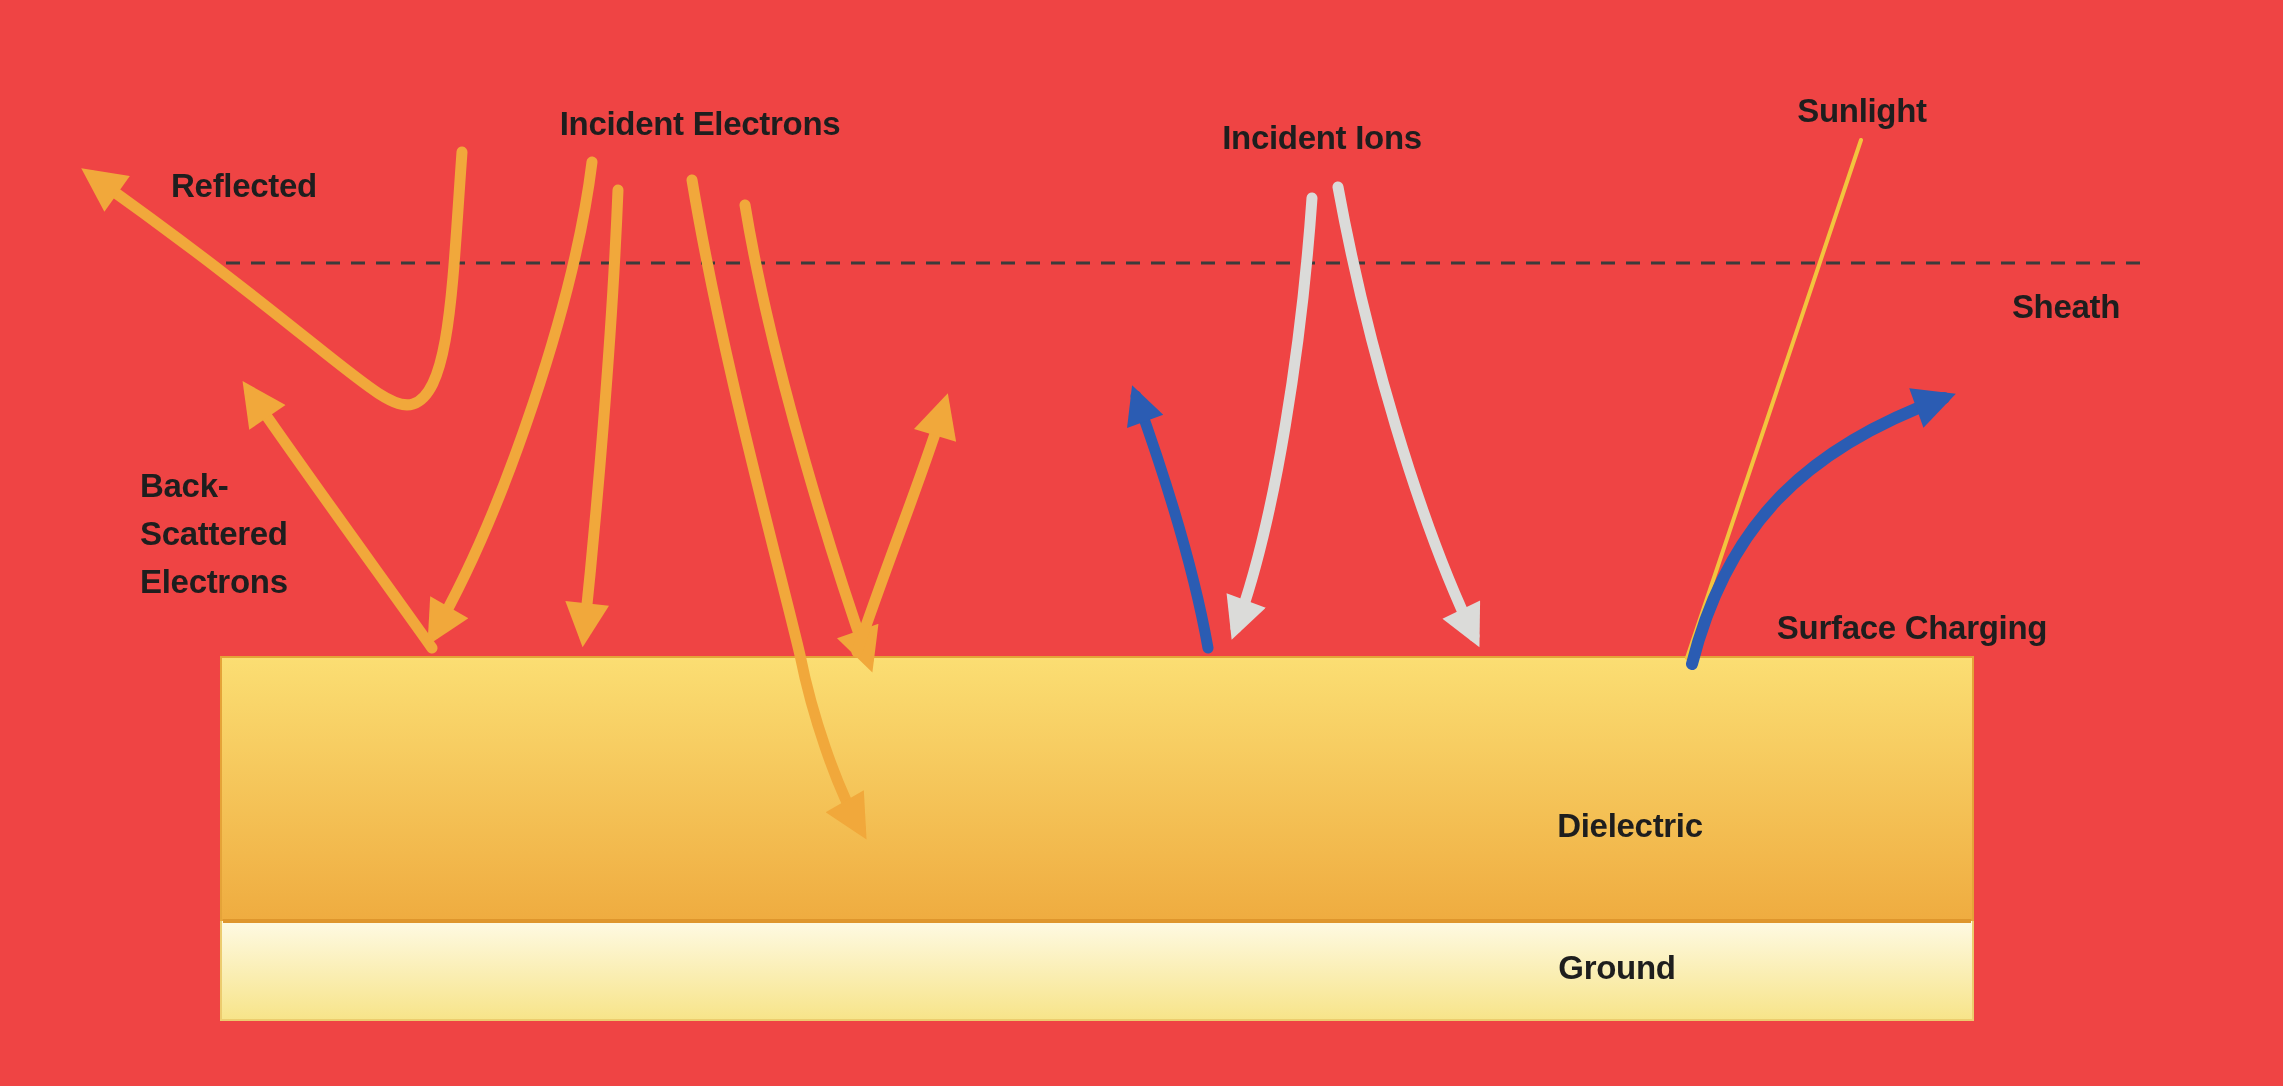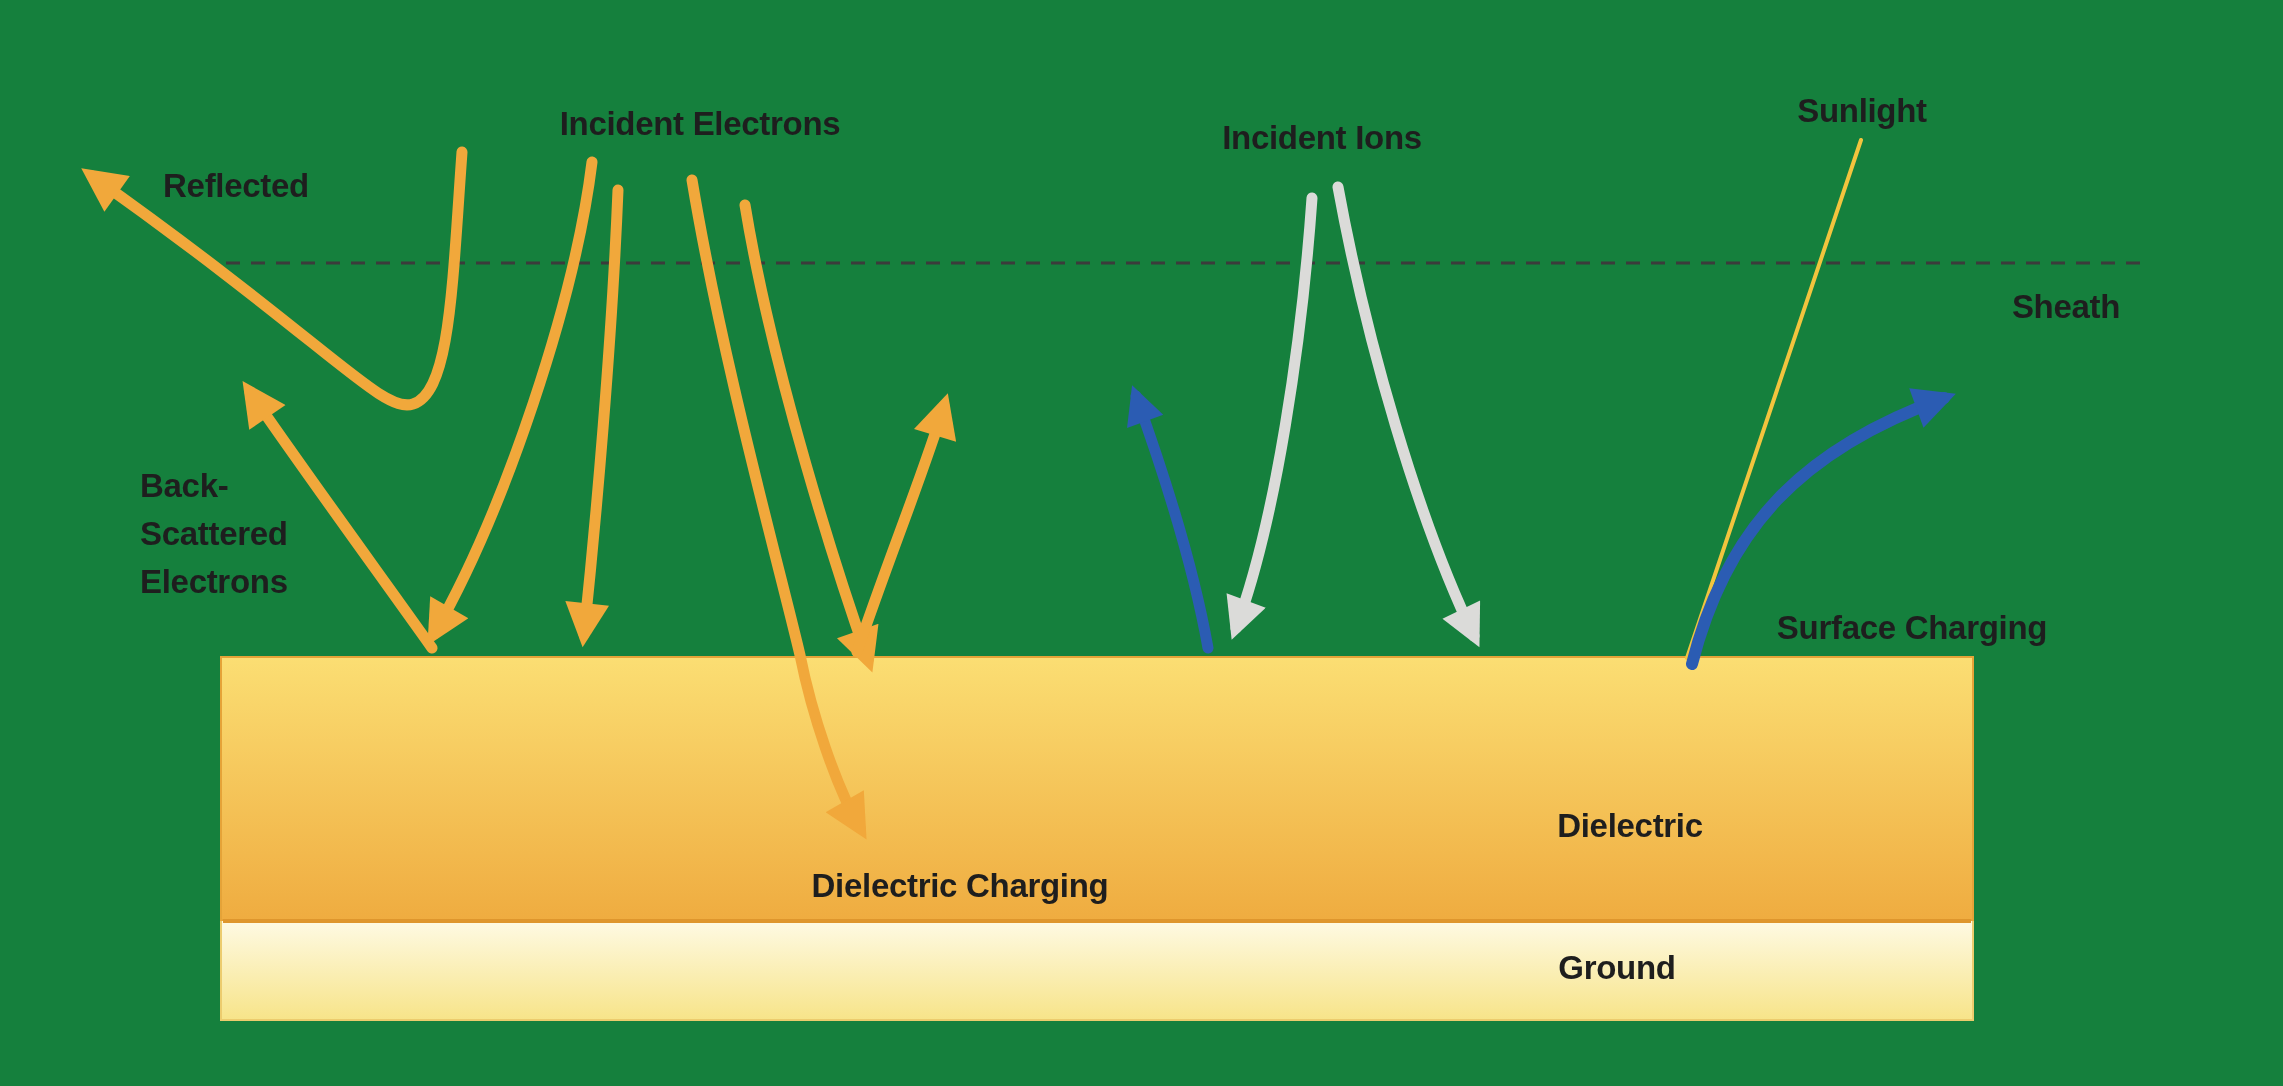--- a/index.html
+++ b/index.html
@@ -1,20 +1,20 @@
 <!DOCTYPE html>
 <html><head>
 <meta charset="utf-8">
 <style>
   html, body { margin: 0; padding: 0; background: #ffffff; }
   .stage {
     position: relative;
     width: 2283px;
     height: 1086px;
-    background: #15803d;
+    background: #ef4444;
     font-family: "Liberation Sans", "DejaVu Sans", sans-serif;
     overflow: hidden;
   }
   .stage svg { position: absolute; left: 0; top: 0; }
   .label {
     position: absolute;
     color: #1E1E1E;
     font-weight: 700;
     font-size: 33px;
     letter-spacing: -0.3px;
@@ -73,30 +73,29 @@
     <path d="M 1208,648 C 1192,558 1162,468 1136,396" fill="none" stroke-width="11" stroke-linecap="round" marker-end="url(#mBlue)" stroke="#2B5CB3"></path>
     <path d="M 1692,664 C 1726,530 1800,450 1944,398" fill="none" stroke-width="12" stroke-linecap="round" marker-end="url(#mBlue)" stroke="#2B5CB3"></path>
   </svg>
 
   <div class="label center" style="left:700px; top:124px;">Incident Electrons</div>
 
   <div class="label center" style="left:1322px; top:138px;">Incident Ions</div>
 
   <div class="label center" style="left:1862px; top:111px;">Sunlight</div>
 
-  <div class="label center" style="left:236px; top:186px;">Reflected</div>
+  <div class="label center" style="left:244px; top:186px;">Reflected</div>
 
   <div class="label center" style="left:2066px; top:307px;">Sheath</div>
 
 
   <div class="label block" style="left:140px; top:462px;">Back-
 Scattered
 Electrons</div>
 
 
   <div class="label center" style="left:1912px; top:628px;">Surface Charging</div>
 
-  <div class="label center" style="left:960px; top:886px;">Dielectric Charging</div>
 
   <div class="label center" style="left:1630px; top:786px;margin-top:40px;">Dielectric</div>
 
   <div class="label center" style="left:1617px; top:968px;">Ground</div>
 </div>
 
 </body></html>

